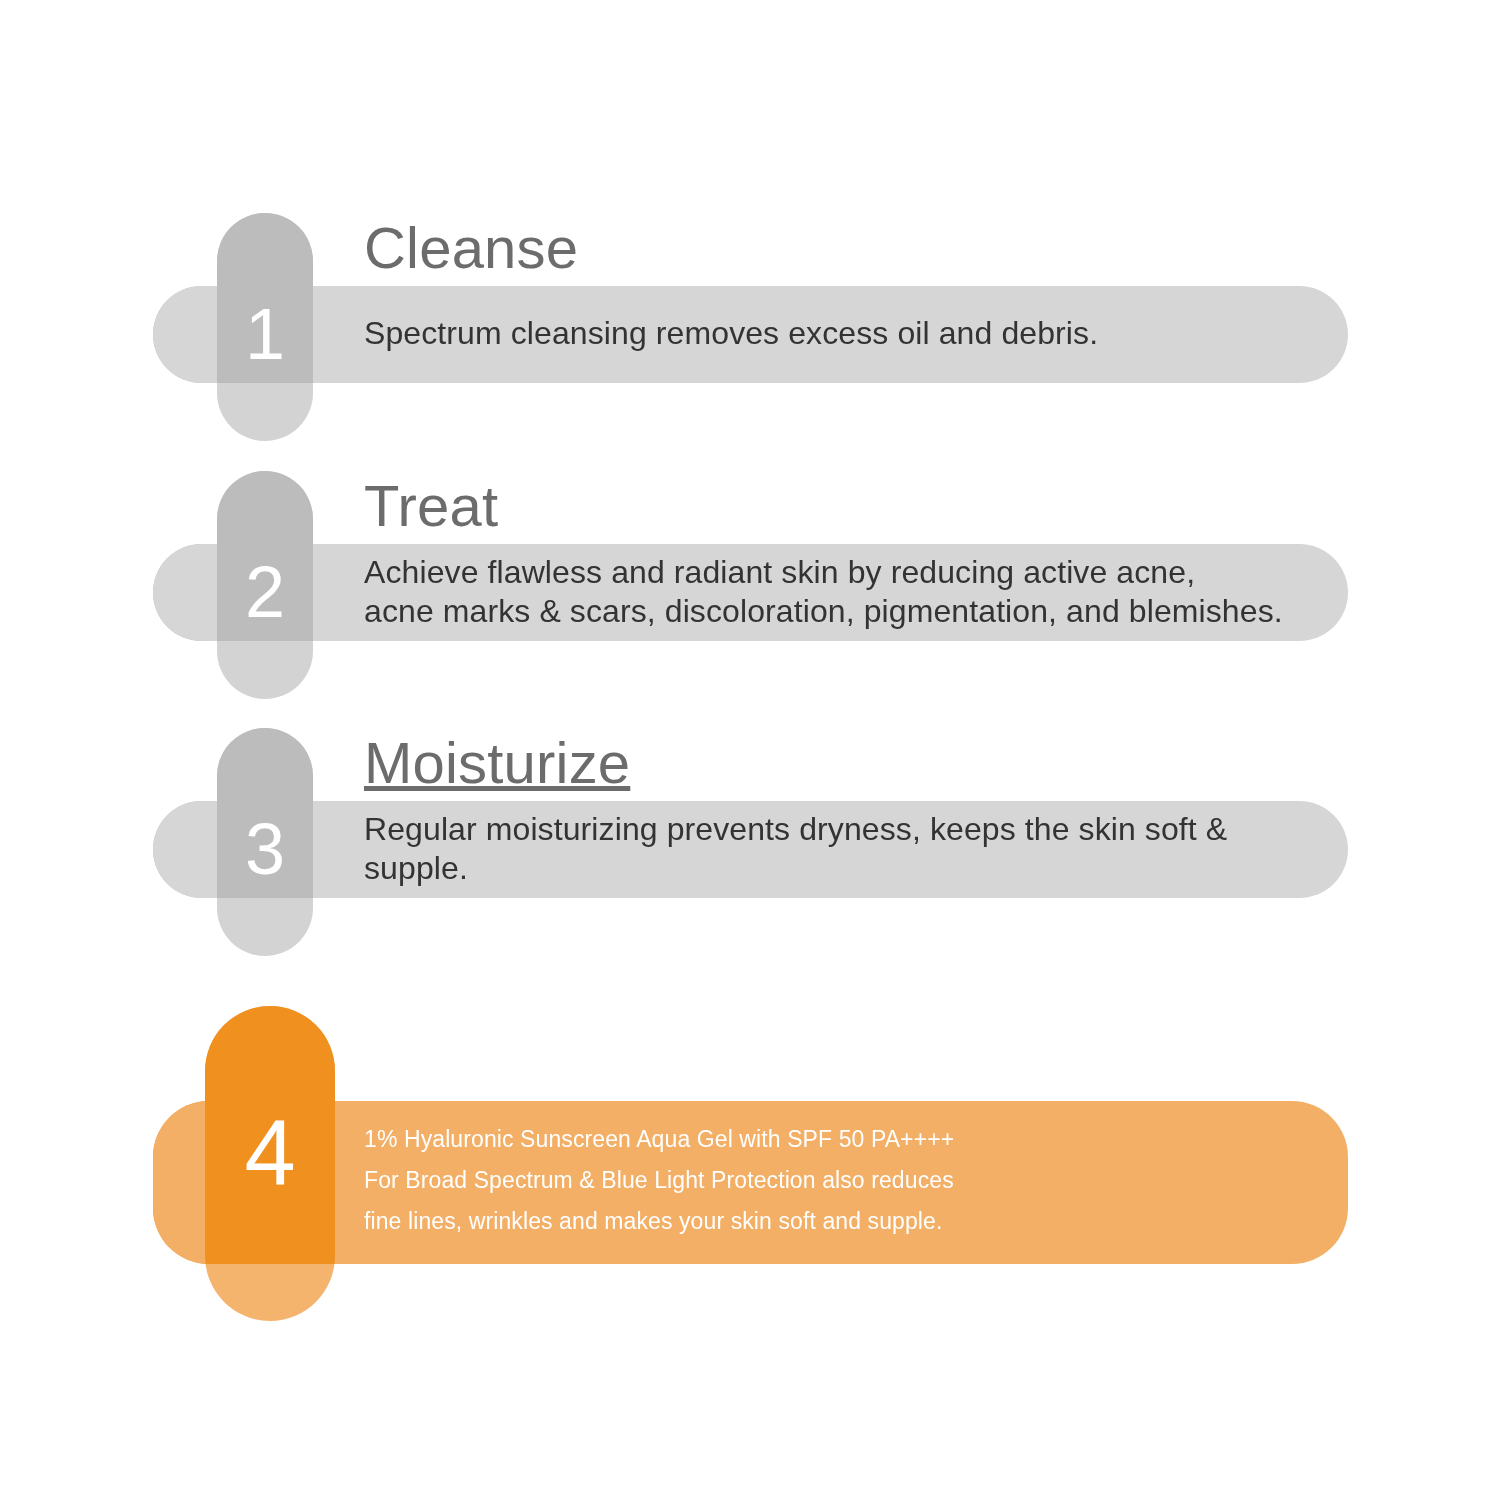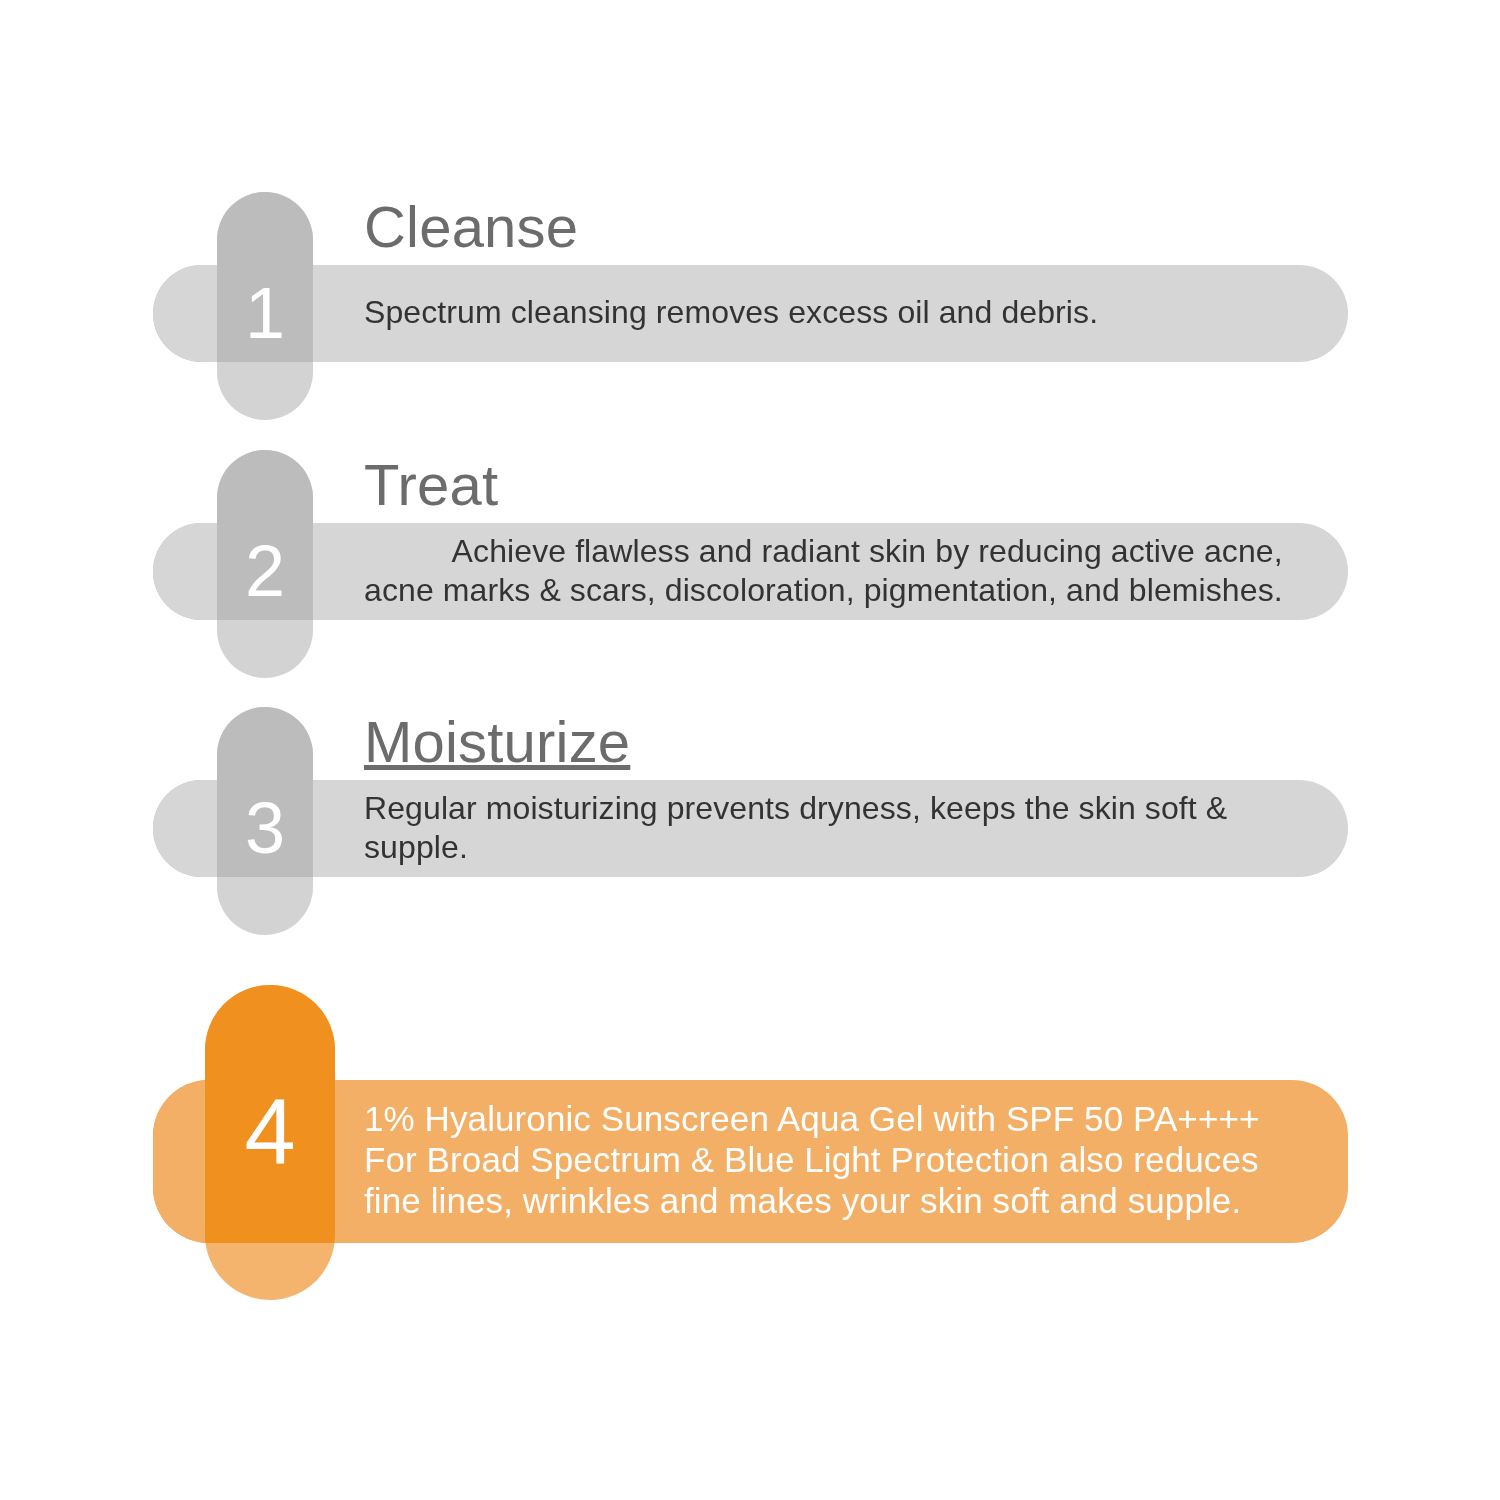--- a/index.html
+++ b/index.html
@@ -13,20 +13,21 @@
     font-family: "Liberation Sans", sans-serif;
     -webkit-font-smoothing: antialiased;
     overflow: hidden;
   }
 
   #stage {
     position: relative;
     width: 1500px;
     height: 1375px;
     background: #ffffff;
+    margin-top: 21px;
   }
 
   
   .step {
     position: absolute;
     left: 0;
     width: 1500px;
   }
 
   
@@ -117,21 +118,21 @@
     position: absolute;
     left: 364px;
     color: #333333;
     font-size: 32px;
     line-height: 39px;
     letter-spacing: 0.1px;
     white-space: pre-line;
   }
   .step-4 .body-text {
     color: #ffffff;
-    font-size: 35px;
+    font-size: 23px;
     line-height: 41px;
   }
 
   
   
   .step-1 { top: 0; height: 430px; }
   .step-1 .pill      { left: 217px; top: 192px; height: 228px; }
   .step-1 .pill-top  { height: 170px; }
   .step-1 .pill-num  { top: 277px; font-size: 72px; }
   .step-1 .bar       { top: 265px; height: 97px; }
@@ -140,21 +141,21 @@
   .step-1 .body-text { top: 293px; }
 
   
   .step-2 { top: 258px; height: 430px; }
   .step-2 .pill      { left: 217px; top: 192px; height: 228px; }
   .step-2 .pill-top  { height: 170px; }
   .step-2 .pill-num  { top: 277px; font-size: 72px; }
   .step-2 .bar       { top: 265px; height: 97px; }
   .step-2 .bar-cap   { top: 265px; height: 97px; }
   .step-2 .heading   { top: 198px; }
-  .step-2 .body-text { top: 274px; text-align: right; }
+  .step-2 .body-text { top: 274px; }
 
   
   .step-3 { top: 515px; height: 430px; }
   .step-3 .pill      { left: 217px; top: 192px; height: 228px; }
   .step-3 .pill-top  { height: 170px; }
   .step-3 .pill-num  { top: 277px; font-size: 72px; }
   .step-3 .bar       { top: 265px; height: 97px; }
   .step-3 .bar-cap   { top: 265px; height: 97px; }
   .step-3 .heading   { top: 198px; text-decoration: underline; }
   .step-3 .body-text { top: 274px; }

